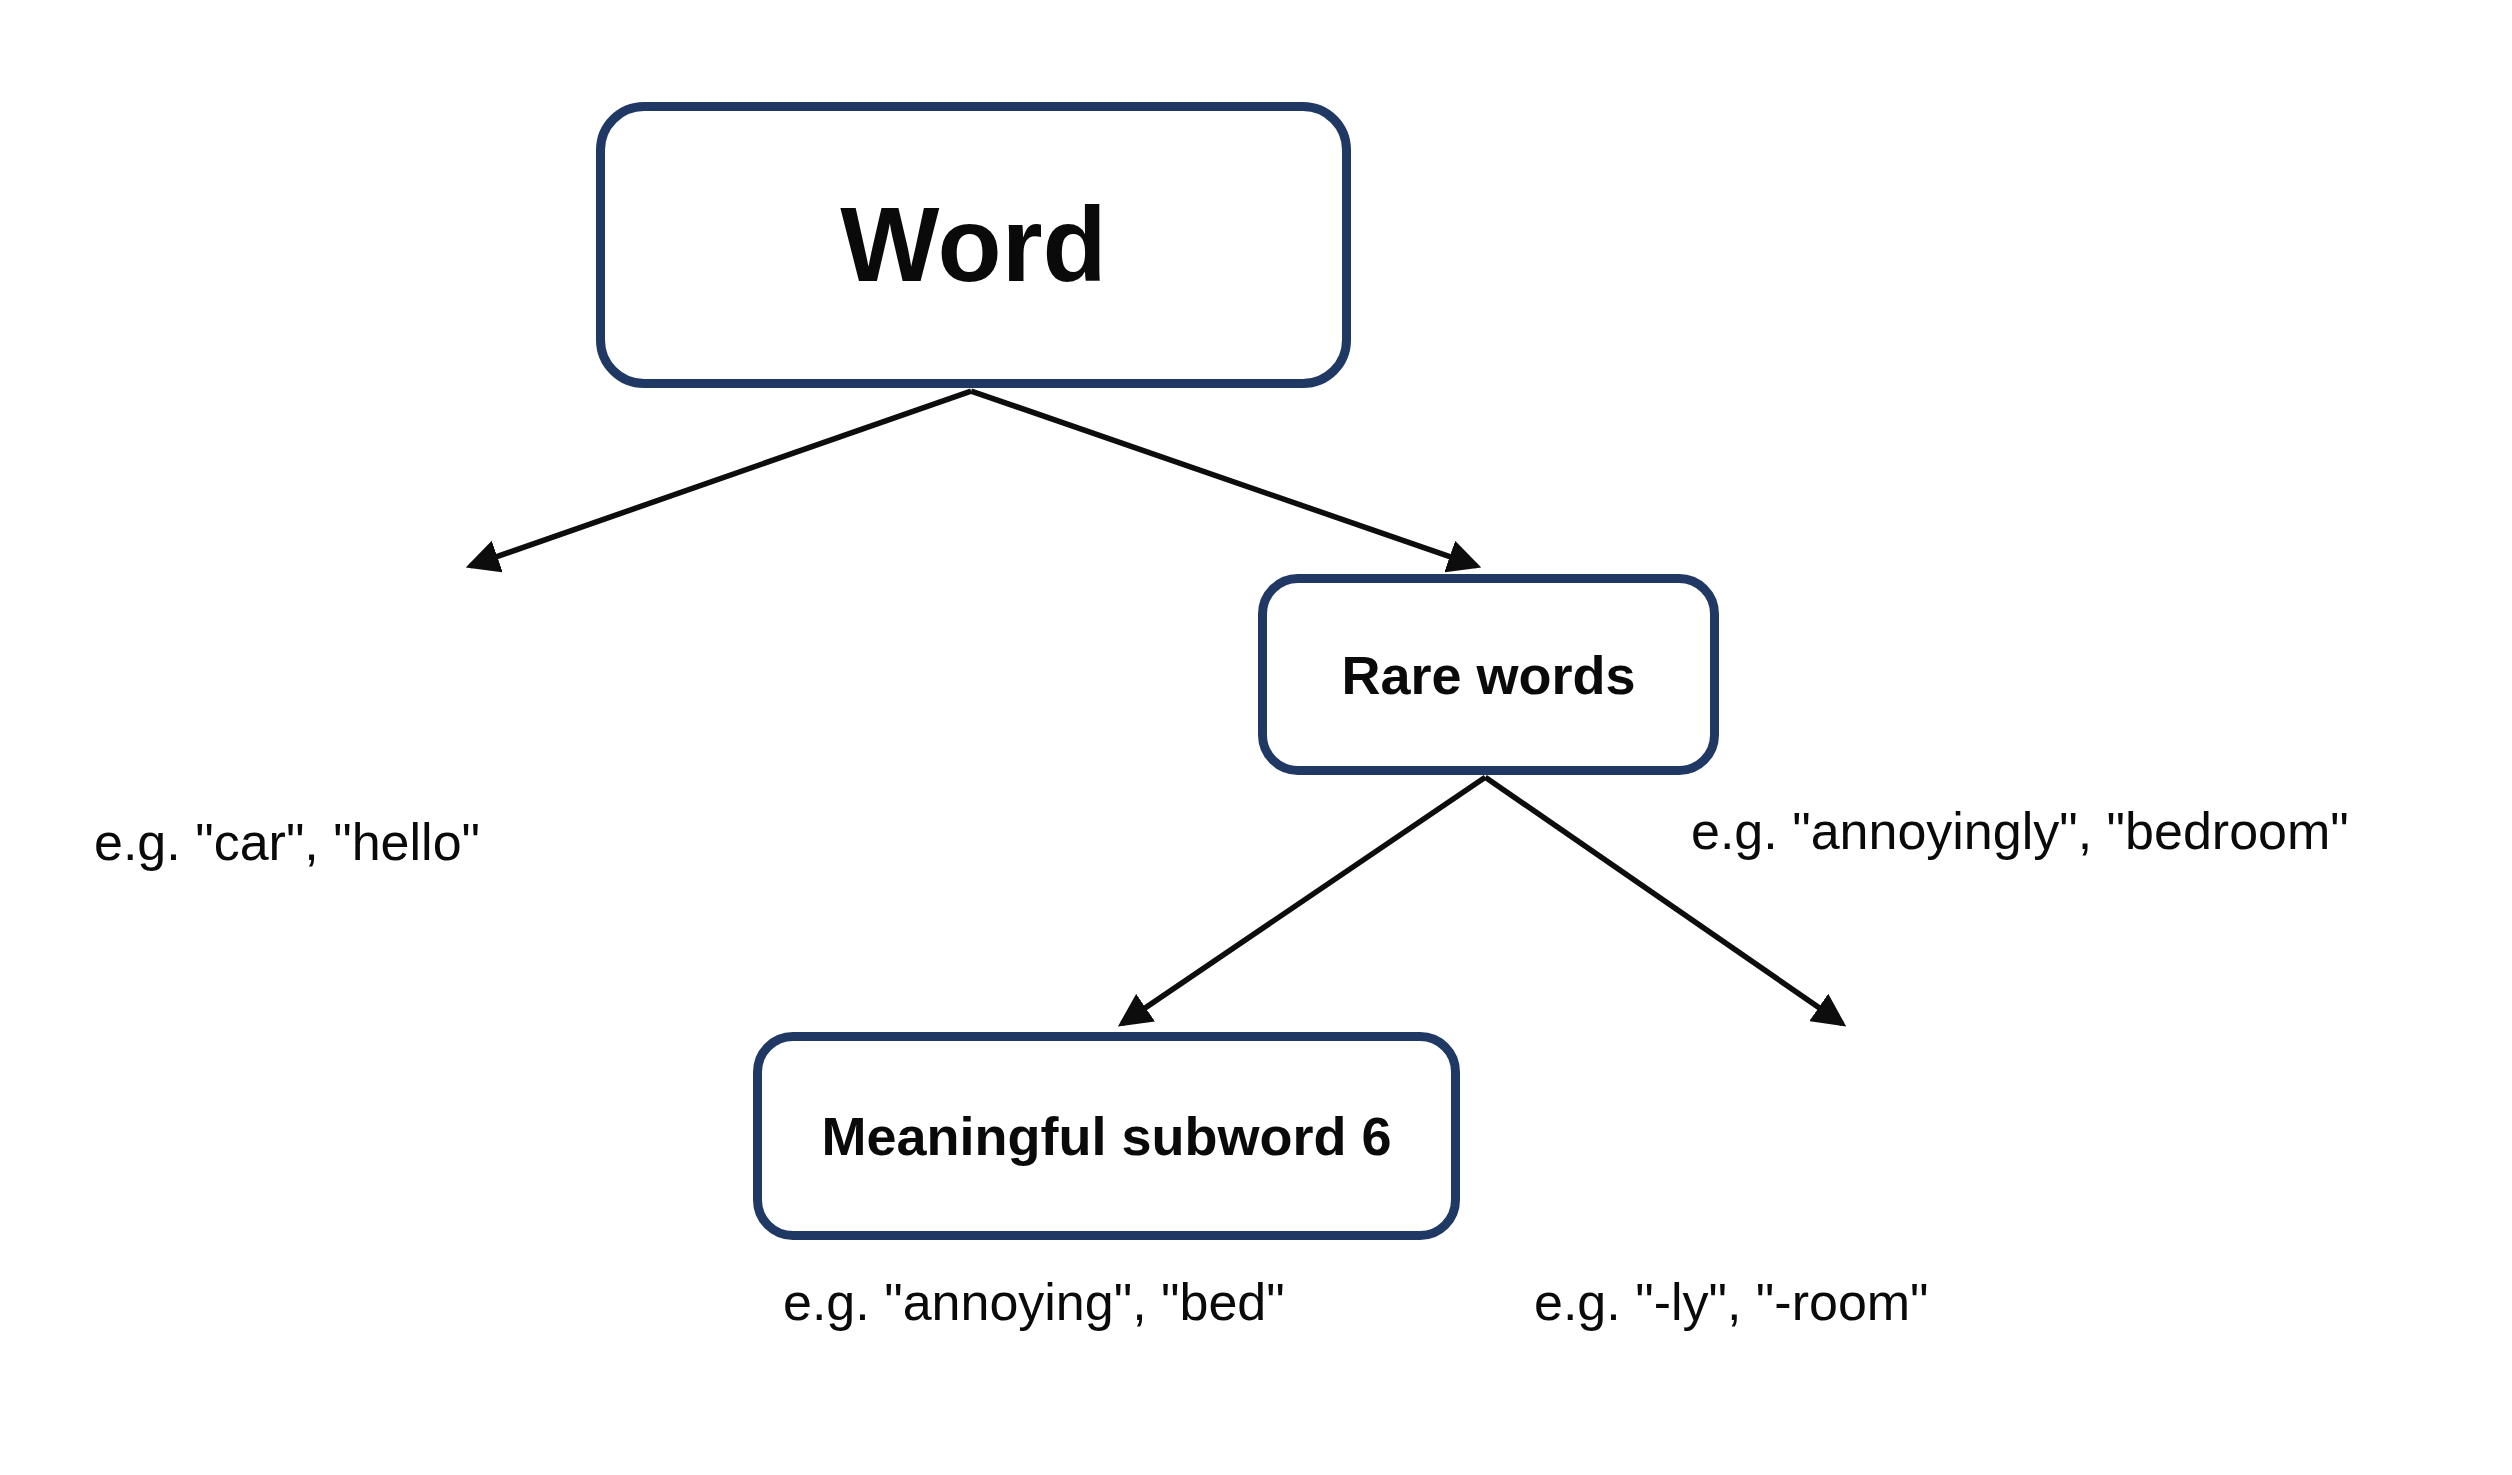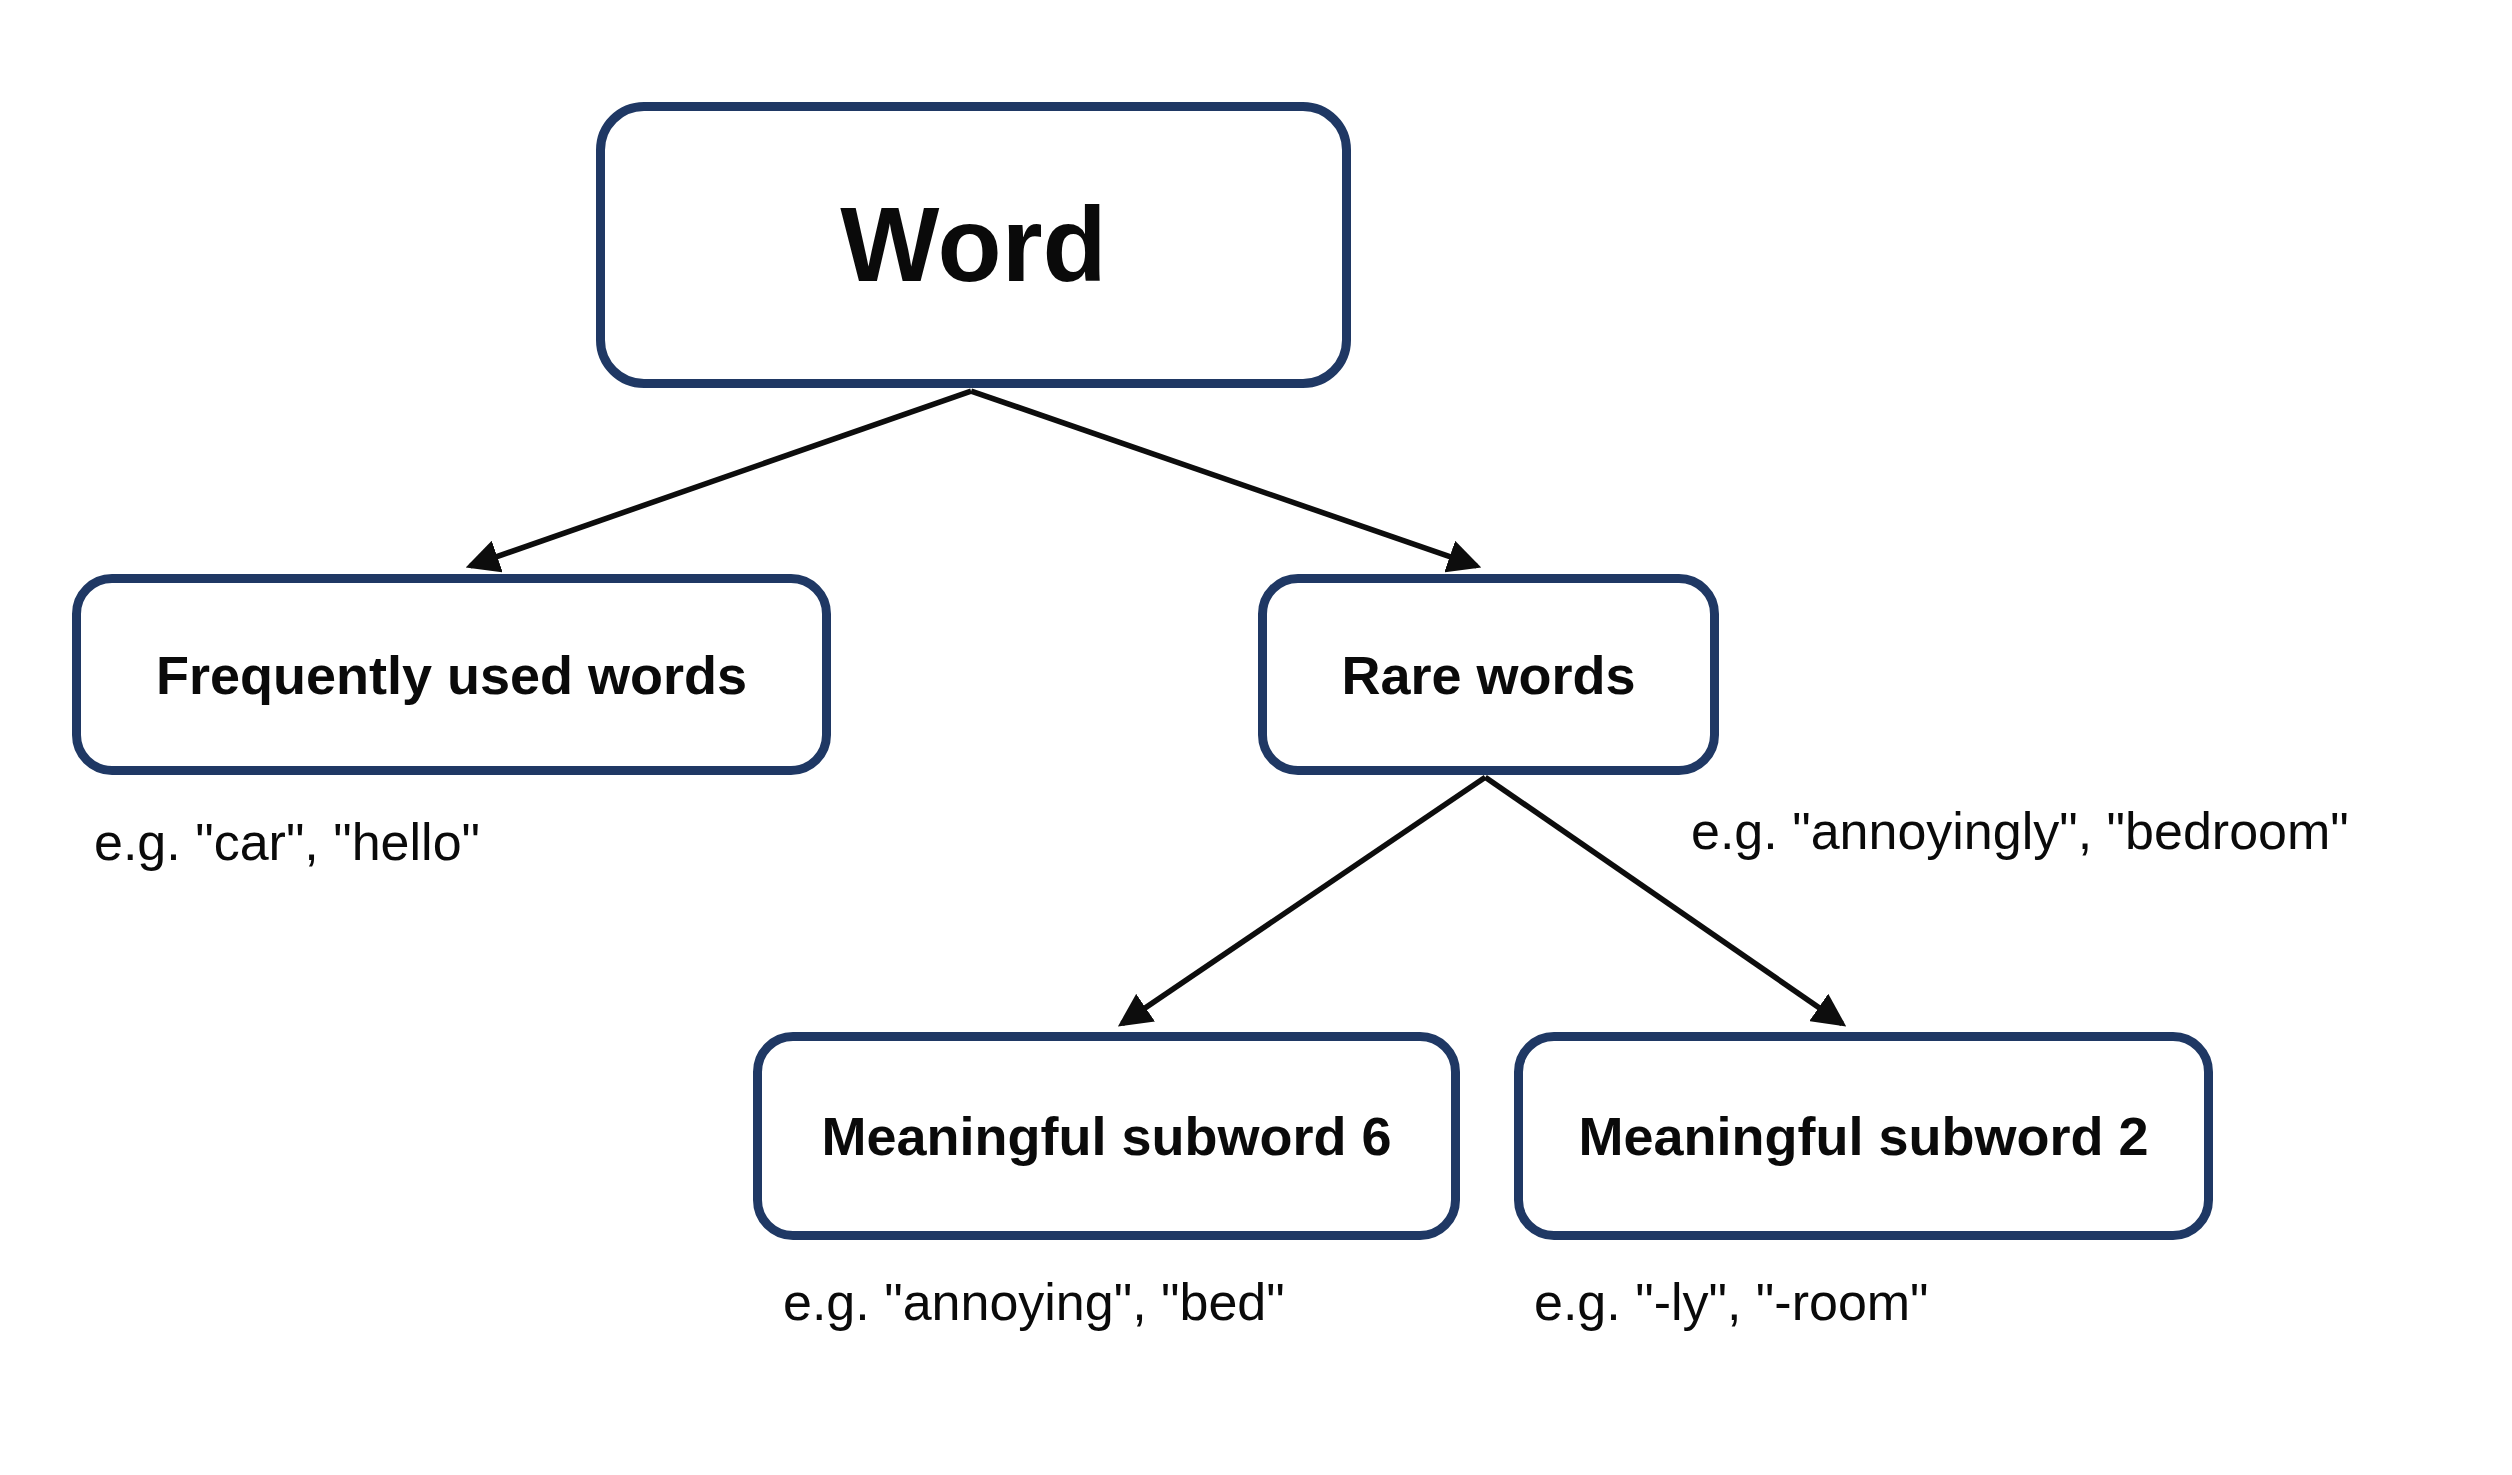--- a/index.html
+++ b/index.html
@@ -66,35 +66,29 @@
     <line x1="1222" y1="492" x2="592" y2="712" marker-end="url(#arrow)"></line>
     <line x1="1222" y1="492" x2="1858" y2="712" marker-end="url(#arrow)"></line>
     <line x1="1869" y1="978" x2="1412" y2="1288" marker-end="url(#arrow)"></line>
     <line x1="1869" y1="978" x2="2318" y2="1288" marker-end="url(#arrow)"></line>
   </svg>
 
   <div class="node" id="node-word">
     <span class="label">Word</span>
   </div>
 
-  <div class="node" id="node-frequent">
-    <span class="label">Frequently used words</span>
-  </div>
 
   <div class="node" id="node-rare">
     <span class="label">Rare words</span>
   </div>
 
   <div class="node" id="node-sub1">
     <span class="label">Meaningful subword 6</span>
   </div>
 
-  <div class="node" id="node-sub2">
-    <span class="label">Meaningful subword 2</span>
-  </div>
 
   <div class="annotation" id="ann-frequent">e.g. "car", "hello"</div>
 
   <div class="annotation" id="ann-rare">e.g. "annoyingly", "bedroom"</div>
 
   <div class="annotation" id="ann-sub1">e.g. "annoying", "bed"</div>
 
   <div class="annotation" id="ann-sub2">e.g. "-ly", "-room"</div>
 
 </div>

